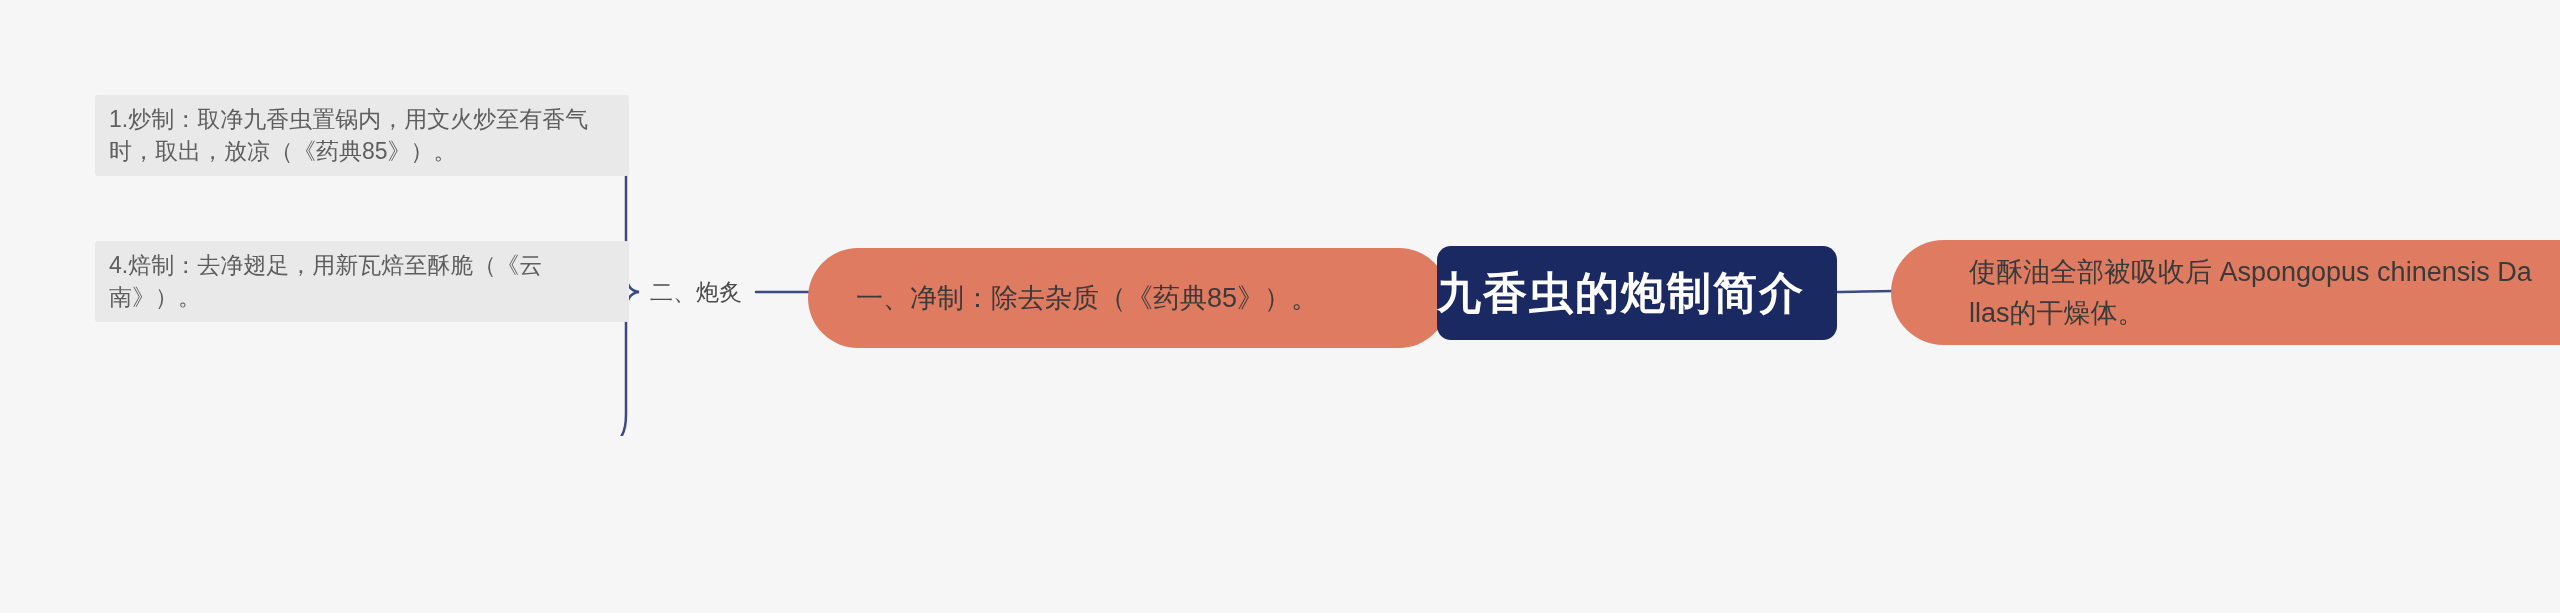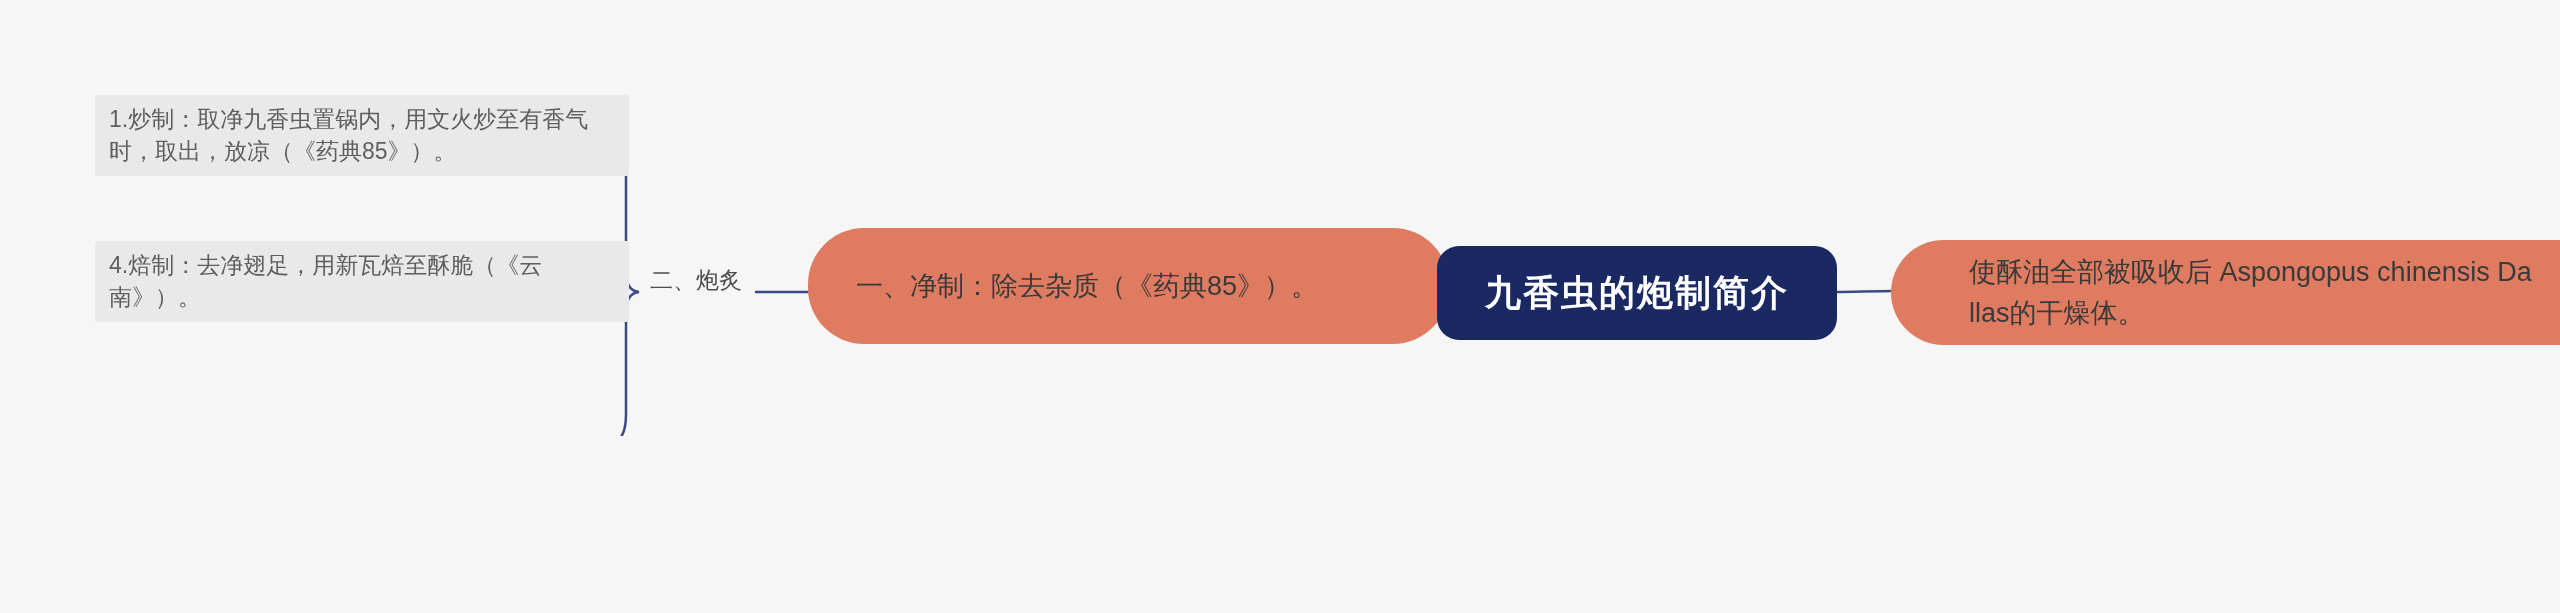--- a/index.html
+++ b/index.html
@@ -29,65 +29,65 @@
     line-height: 1.38;
     padding: 9px 14px;
     border-radius: 3px;
   }
   .gb1 { top: 95px; }
   .gb2 { top: 241px; }
   .gb3 { top: 369px; }
   .branch-label {
     position: absolute;
     left: 650px;
-    top: 265px;
+    top: 277px;
     font-size: 23px;
     color: #4d4d4d;
     white-space: nowrap;
   }
   .stadium {
     position: absolute;
     background: #df7b61;
     color: #3a3a3a;
     display: flex;
     align-items: center;
     font-size: 27px;
     line-height: 1.5;
     border-radius: 56px;
   }
   .left-node {
     left: 808px;
-    top: 228px;
+    top: 248px;
     width: 545px;
     height: 100px;
-    padding: 8px 48px;
+    padding: 0 48px;
   }
   .right-node {
     left: 1891px;
     top: 240px;
     width: 566px;
     height: 105px;
     padding: 0 78px;
     word-break: break-all;
   }
   .center-node {
     position: absolute;
     left: 1437px;
     top: 246px;
     width: 400px;
     height: 94px;
     background: #1a2961;
     color: #ffffff;
     display: flex;
     align-items: center;
-    justify-content: center;
-    font-size: 36px;
+    justify-content: flex-start;
+    font-size: 44px;
     font-weight: bold;
     letter-spacing: 2px;
-    border-radius: 22px;
+    border-radius: 14px;
   }
 </style>
 </head>
 <body>
 
 <div class="canvas">
 
   <svg class="connectors" width="2560" height="613" viewBox="0 0 2560 613">
     <path d="M 607 140 C 621 141 626 151 626 170 L 626 270 C 626 285 630 291 639 292 C 630 293 626 299 626 314 L 626 414 C 626 433 621 443 607 444" fill="none" stroke="#3b4a86" stroke-width="2.5" stroke-linecap="round"></path>
     <path d="M 756 292 C 775 292 789 292 810 292" fill="none" stroke="#3b4a86" stroke-width="2.5" stroke-linecap="round"></path>

